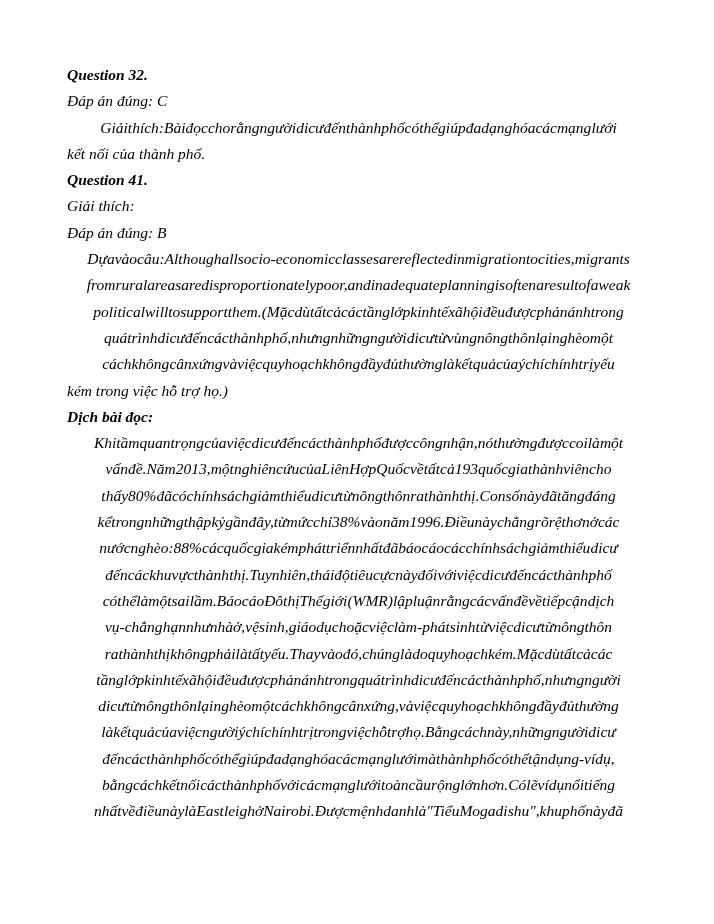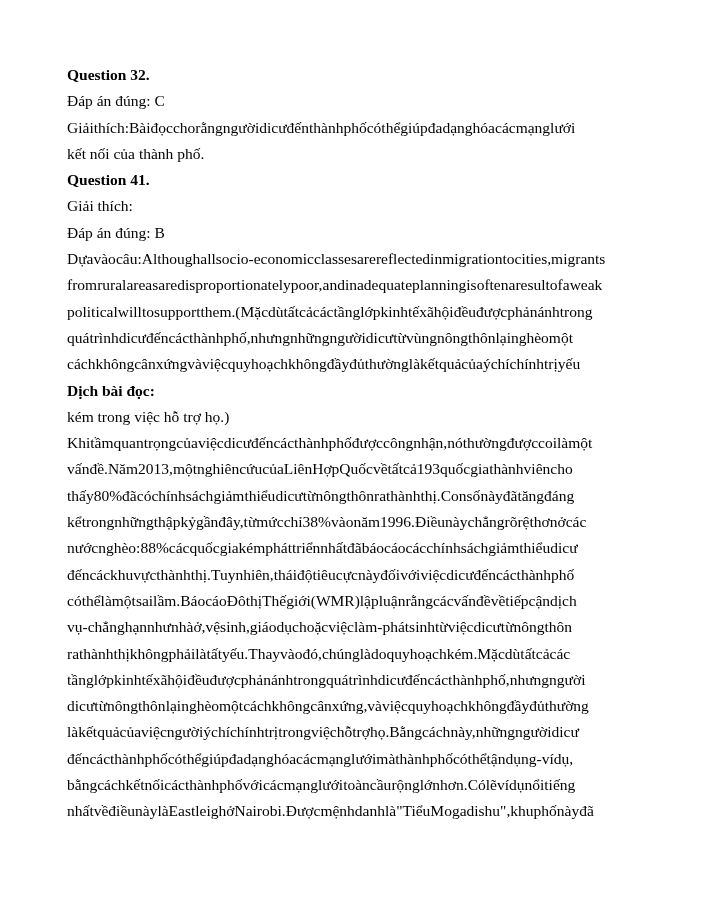--- a/index.html
+++ b/index.html
@@ -8,41 +8,42 @@
     background: #ffffff;
   }
   .viewport {
     position: relative;
     width: 714px;
     height: 924px;
     background: #ffffff;
     overflow: hidden;
     font-family: "Liberation Serif", serif;
     color: #000000;
+    font-style: italic;
   }
   .page-content {
     position: absolute;
     top: 62px;
     left: 67px;
     width: 583px;
   }
   .line {
     font-size: 15.5px;
     line-height: 26.3px;
     height: 26.3px;
     white-space: nowrap;
     text-align: left;
   }
   .line.bold {
     font-weight: bold;
   }
   .line.justify {
     display: flex;
     flex-wrap: nowrap;
-    justify-content: flex-start;
+    justify-content: center;
     white-space: pre;
   }
   .line.justify span {
     display: inline-block;
   }
 </style>
 </head>
 <body>
 
 <div class="viewport">
@@ -52,22 +53,22 @@
       <div class="line justify"><span>Giải</span><span>thích:</span><span>Bài</span><span>đọc</span><span>cho</span><span>rằng</span><span>người</span><span>di</span><span>cư</span><span>đến</span><span>thành</span><span>phố</span><span>có</span><span>thể</span><span>giúp</span><span>đa</span><span>dạng</span><span>hóa</span><span>các</span><span>mạng</span><span>lưới</span></div>
       <div class="line">kết nối của thành phố.</div>
       <div class="line bold">Question 41.</div>
       <div class="line">Giải thích:</div>
       <div class="line">Đáp án đúng: B</div>
       <div class="line justify"><span>Dựa</span><span>vào</span><span>câu:</span><span>Although</span><span>all</span><span>socio-</span><span>economic</span><span>classes</span><span>are</span><span>reflected</span><span>in</span><span>migration</span><span>to</span><span>cities,</span><span>migrants</span></div>
       <div class="line justify"><span>from</span><span>rural</span><span>areas</span><span>are</span><span>disproportionately</span><span>poor,</span><span>and</span><span>inadequate</span><span>planning</span><span>is</span><span>often</span><span>a</span><span>result</span><span>of</span><span>a</span><span>weak</span></div>
       <div class="line justify"><span>political</span><span>will</span><span>to</span><span>support</span><span>them.</span><span>(Mặc</span><span>dù</span><span>tất</span><span>cả</span><span>các</span><span>tầng</span><span>lớp</span><span>kinh</span><span>tế</span><span>xã</span><span>hội</span><span>đều</span><span>được</span><span>phản</span><span>ánh</span><span>trong</span></div>
       <div class="line justify"><span>quá</span><span>trình</span><span>di</span><span>cư</span><span>đến</span><span>các</span><span>thành</span><span>phố,</span><span>nhưng</span><span>những</span><span>người</span><span>di</span><span>cư</span><span>từ</span><span>vùng</span><span>nông</span><span>thôn</span><span>lại</span><span>nghèo</span><span>một</span></div>
       <div class="line justify"><span>cách</span><span>không</span><span>cân</span><span>xứng</span><span>và</span><span>việc</span><span>quy</span><span>hoạch</span><span>không</span><span>đầy</span><span>đủ</span><span>thường</span><span>là</span><span>kết</span><span>quả</span><span>của</span><span>ý</span><span>chí</span><span>chính</span><span>trị</span><span>yếu</span></div>
+      <div class="line">kém trong việc hỗ trợ họ.)</div>
       <div class="line bold">Dịch bài đọc:</div>
-      <div class="line">kém trong việc hỗ trợ họ.)</div>
       <div class="line justify"><span>Khi</span><span>tầm</span><span>quan</span><span>trọng</span><span>của</span><span>việc</span><span>di</span><span>cư</span><span>đến</span><span>các</span><span>thành</span><span>phố</span><span>được</span><span>công</span><span>nhận,</span><span>nó</span><span>thường</span><span>được</span><span>coi</span><span>là</span><span>một</span></div>
       <div class="line justify"><span>vấn</span><span>đề.</span><span>Năm</span><span>2013,</span><span>một</span><span>nghiên</span><span>cứu</span><span>của</span><span>Liên</span><span>Hợp</span><span>Quốc</span><span>về</span><span>tất</span><span>cả</span><span>193</span><span>quốc</span><span>gia</span><span>thành</span><span>viên</span><span>cho</span></div>
       <div class="line justify"><span>thấy</span><span>80%</span><span>đã</span><span>có</span><span>chính</span><span>sách</span><span>giảm</span><span>thiểu</span><span>di</span><span>cư</span><span>từ</span><span>nông</span><span>thôn</span><span>ra</span><span>thành</span><span>thị.</span><span>Con</span><span>số</span><span>này</span><span>đã</span><span>tăng</span><span>đáng</span></div>
       <div class="line justify"><span>kể</span><span>trong</span><span>những</span><span>thập</span><span>kỷ</span><span>gần</span><span>đây,</span><span>từ</span><span>mức</span><span>chỉ</span><span>38%</span><span>vào</span><span>năm</span><span>1996.</span><span>Điều</span><span>này</span><span>chẳng</span><span>rõ</span><span>rệt</span><span>hơn</span><span>ở</span><span>các</span></div>
       <div class="line justify"><span>nước</span><span>nghèo:</span><span>88%</span><span>các</span><span>quốc</span><span>gia</span><span>kém</span><span>phát</span><span>triển</span><span>nhất</span><span>đã</span><span>báo</span><span>cáo</span><span>các</span><span>chính</span><span>sách</span><span>giảm</span><span>thiểu</span><span>di</span><span>cư</span></div>
       <div class="line justify"><span>đến</span><span>các</span><span>khu</span><span>vực</span><span>thành</span><span>thị.</span><span>Tuy</span><span>nhiên,</span><span>thái</span><span>độ</span><span>tiêu</span><span>cực</span><span>này</span><span>đối</span><span>với</span><span>việc</span><span>di</span><span>cư</span><span>đến</span><span>các</span><span>thành</span><span>phố</span></div>
       <div class="line justify"><span>có</span><span>thể</span><span>là</span><span>một</span><span>sai</span><span>lầm.</span><span>Báo</span><span>cáo</span><span>Đô</span><span>thị</span><span>Thế</span><span>giới</span><span>(WMR)</span><span>lập</span><span>luận</span><span>rằng</span><span>các</span><span>vấn</span><span>đề</span><span>về</span><span>tiếp</span><span>cận</span><span>dịch</span></div>
       <div class="line justify"><span>vụ</span><span>-</span><span>chẳng</span><span>hạn</span><span>như</span><span>nhà</span><span>ở,</span><span>vệ</span><span>sinh,</span><span>giáo</span><span>dục</span><span>hoặc</span><span>việc</span><span>làm</span><span>-</span><span>phát</span><span>sinh</span><span>từ</span><span>việc</span><span>di</span><span>cư</span><span>từ</span><span>nông</span><span>thôn</span></div>
       <div class="line justify"><span>ra</span><span>thành</span><span>thị</span><span>không</span><span>phải</span><span>là</span><span>tất</span><span>yếu.</span><span>Thay</span><span>vào</span><span>đó,</span><span>chúng</span><span>là</span><span>do</span><span>quy</span><span>hoạch</span><span>kém.</span><span>Mặc</span><span>dù</span><span>tất</span><span>cả</span><span>các</span></div>
       <div class="line justify"><span>tầng</span><span>lớp</span><span>kinh</span><span>tế</span><span>xã</span><span>hội</span><span>đều</span><span>được</span><span>phản</span><span>ánh</span><span>trong</span><span>quá</span><span>trình</span><span>di</span><span>cư</span><span>đến</span><span>các</span><span>thành</span><span>phố,</span><span>nhưng</span><span>người</span></div>

